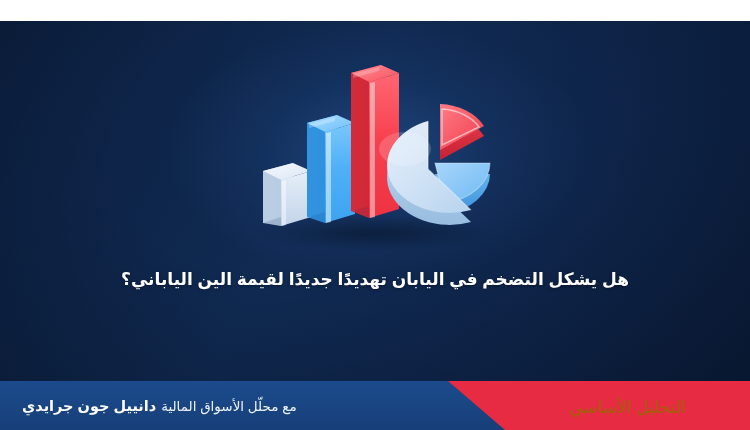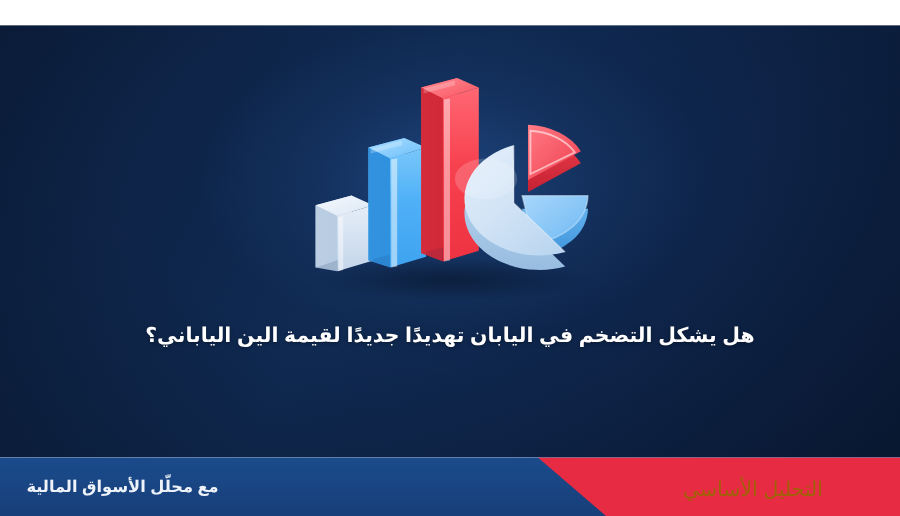--- a/index.html
+++ b/index.html
@@ -134,21 +134,21 @@
     color: #ffffff;
     font-size: 13.5px;
     direction: rtl;
     z-index: 3;
   }
   .bar-left-label .analyst-name {
     font-weight: 700;
     font-size: 14.5px;
   }
   .bar-left-label .with-text {
-    font-weight: 700;
+    font-weight: 400;
     color: #eef3fa;
   }
 </style>
 </head>
 <body>
 
 <div class="card">
 
   <div class="top-strip"></div>
 
@@ -288,16 +288,17 @@
   <h1 class="headline">هل يشكل التضخم في اليابان تهديدًا جديدًا لقيمة الين الياباني؟</h1>
 
   <div class="bottom-bar">
     <div class="bar-blue"></div>
     <div class="bar-red"></div>
 
     <div class="bar-right-label">التحليل الأساسي</div>
 
     <div class="bar-left-label">
       <span class="with-text">مع محلّل الأسواق المالية</span>
+      <span class="analyst-name">دانييل جون جرايدي</span>
     </div>
   </div>
 
 </div>
 
 </body></html>

